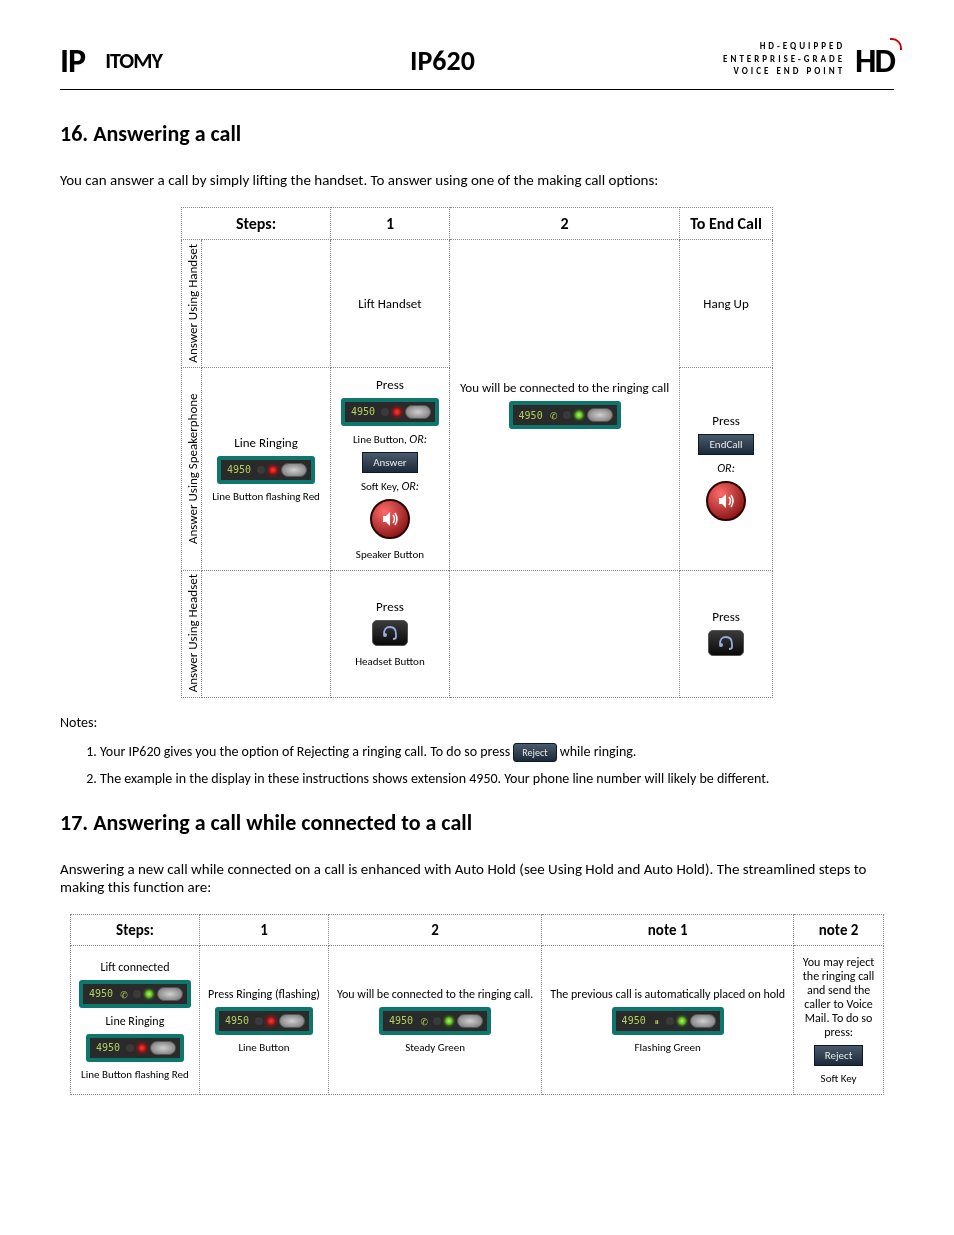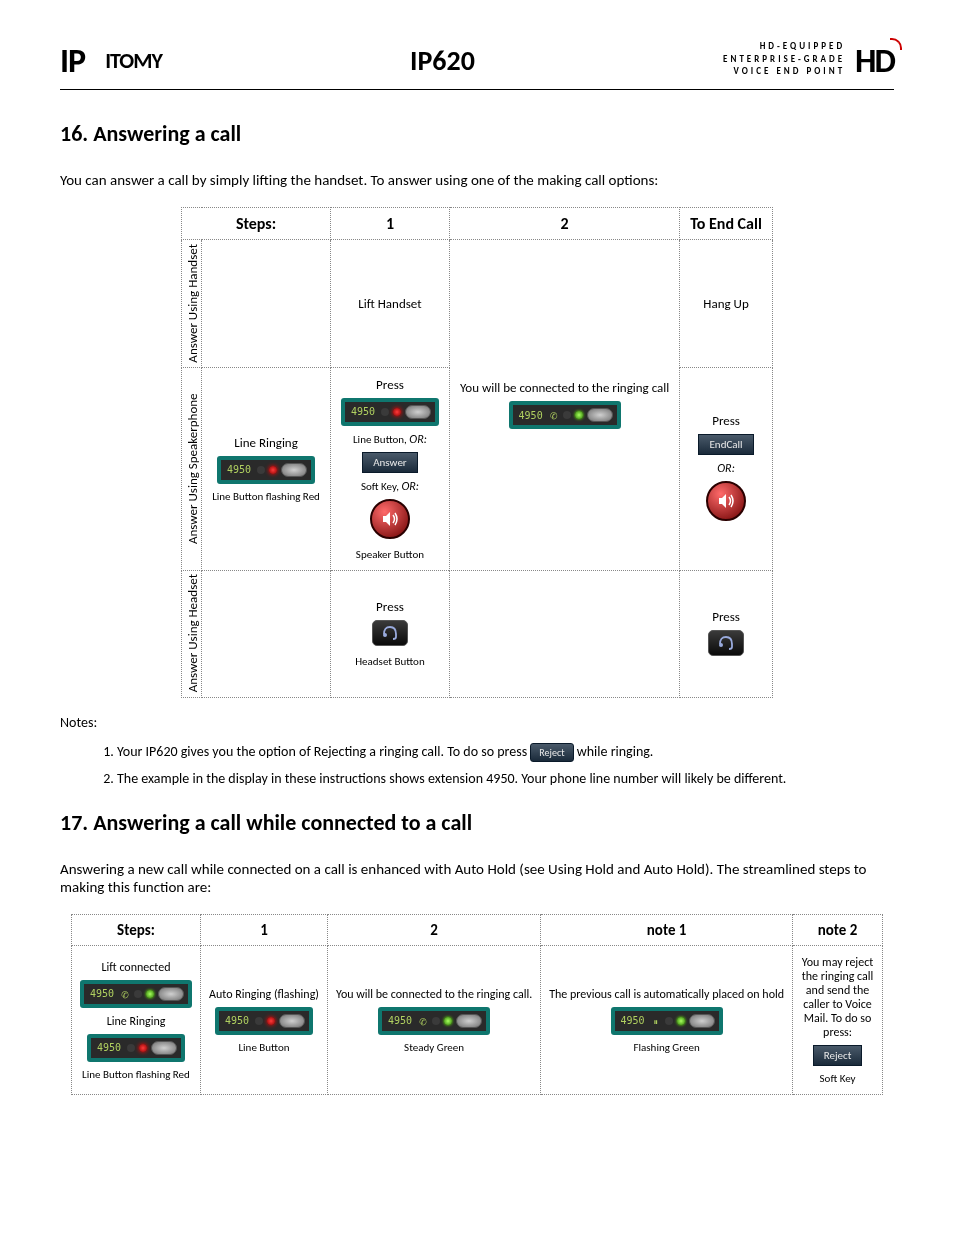--- a/index.html
+++ b/index.html
@@ -154,21 +154,21 @@
     margin: 4px 0;
   }
   .headset-btn svg { position: absolute; top: 50%; left: 50%; transform: translate(-50%,-50%); }
   .caption {
     font-size: 11px;
     margin-top: 2px;
   }
   .or { font-style: italic; font-size: 12px; }
   .notes-label { font-size: 14px; margin: 1px 0 12px 0; }
   ol.notes { margin: 0 0 20px 40px; padding: 0; }
-  ol.notes li { margin-bottom: 8px; font-size: 14px; line-height: 1.35; margin-left: 17px; }
+  ol.notes li { margin-bottom: 8px; font-size: 14px; line-height: 1.35; }
   .inline-key {
     display: inline-block;
     background: linear-gradient(#4a5a6a, #1a2a3a);
     color: #e8e8e8;
     font-size: 10px;
     padding: 2px 8px;
     border-radius: 3px;
     border: 1px solid #0a1a2a;
     vertical-align: middle;
   }
@@ -360,21 +360,21 @@
           <span class="num">4950</span>
           <span class="led off"></span>
           <span class="led red"></span>
           <span class="btn-shape"></span>
         </div>
         <div class="caption">Line Button flashing Red</div>
       </div>
     </td>
     <td>
       <div class="cell-stack">
-        <div>Auto Ringing (flashing)</div>
+        <div>Press Ringing (flashing)</div>
         <div class="line-btn">
           <span class="num">4950</span>
           <span class="led off"></span>
           <span class="led red"></span>
           <span class="btn-shape"></span>
         </div>
         <div class="caption">Line Button</div>
       </div>
     </td>
     <td>

